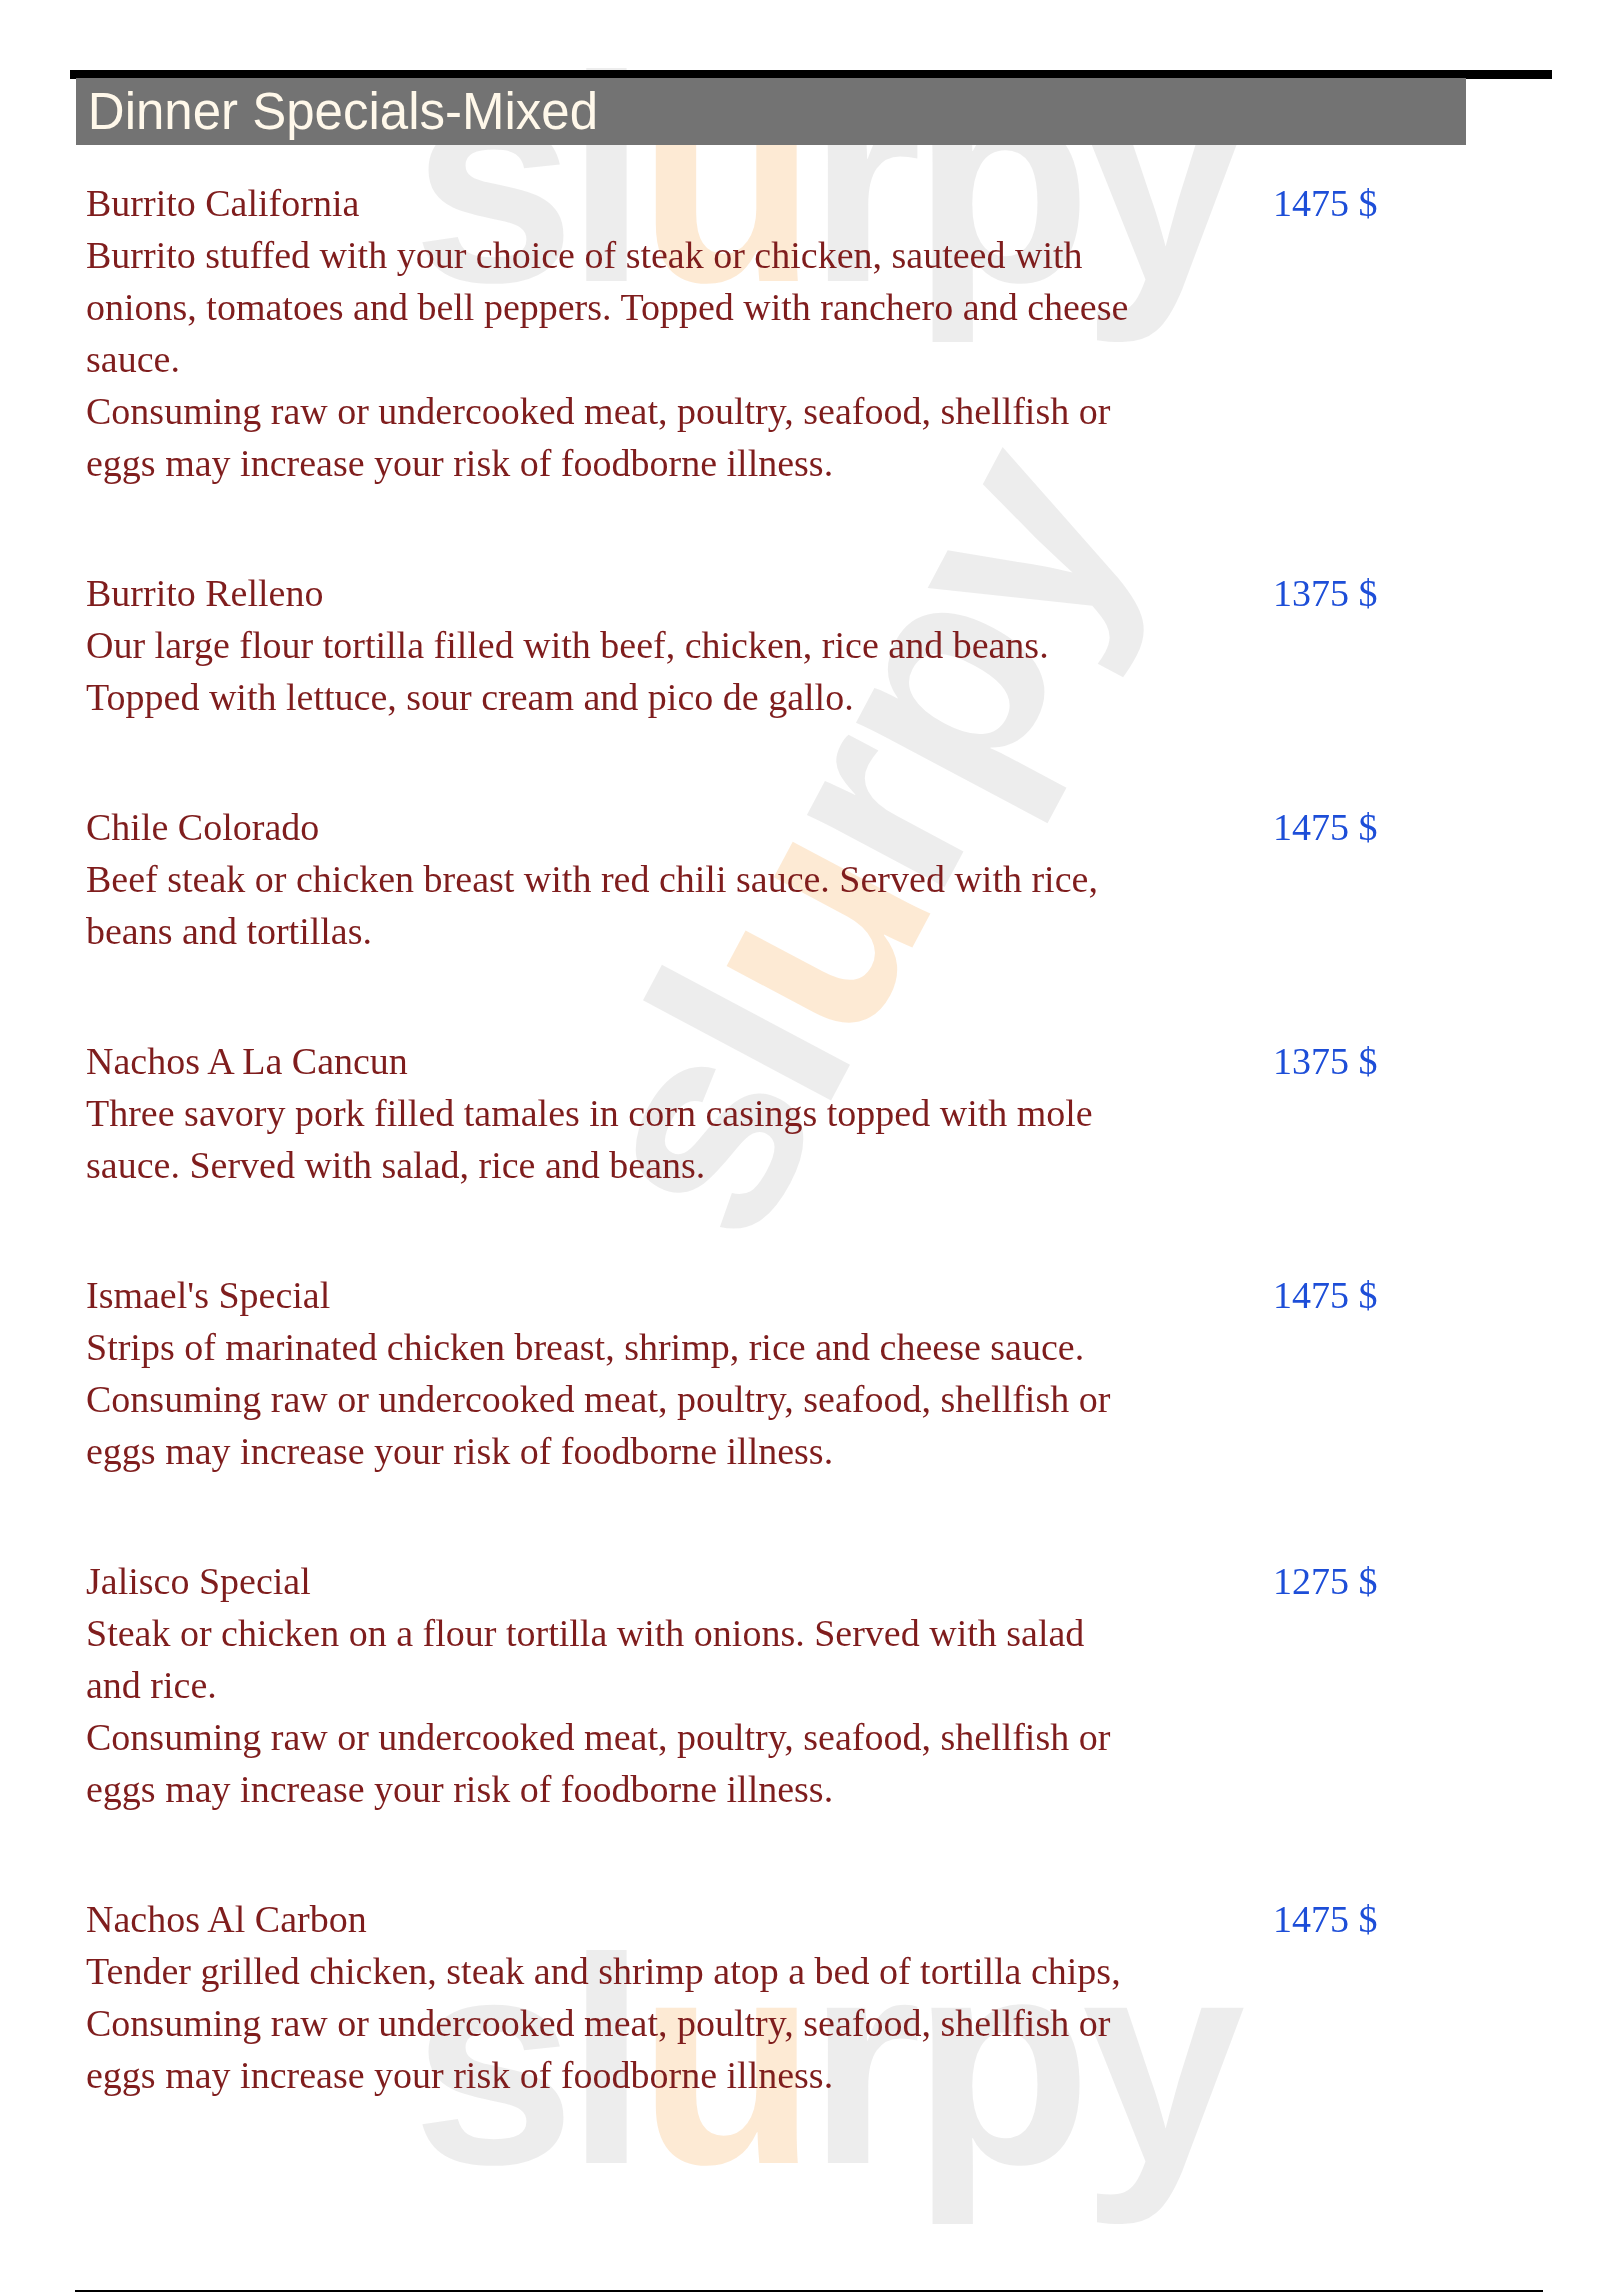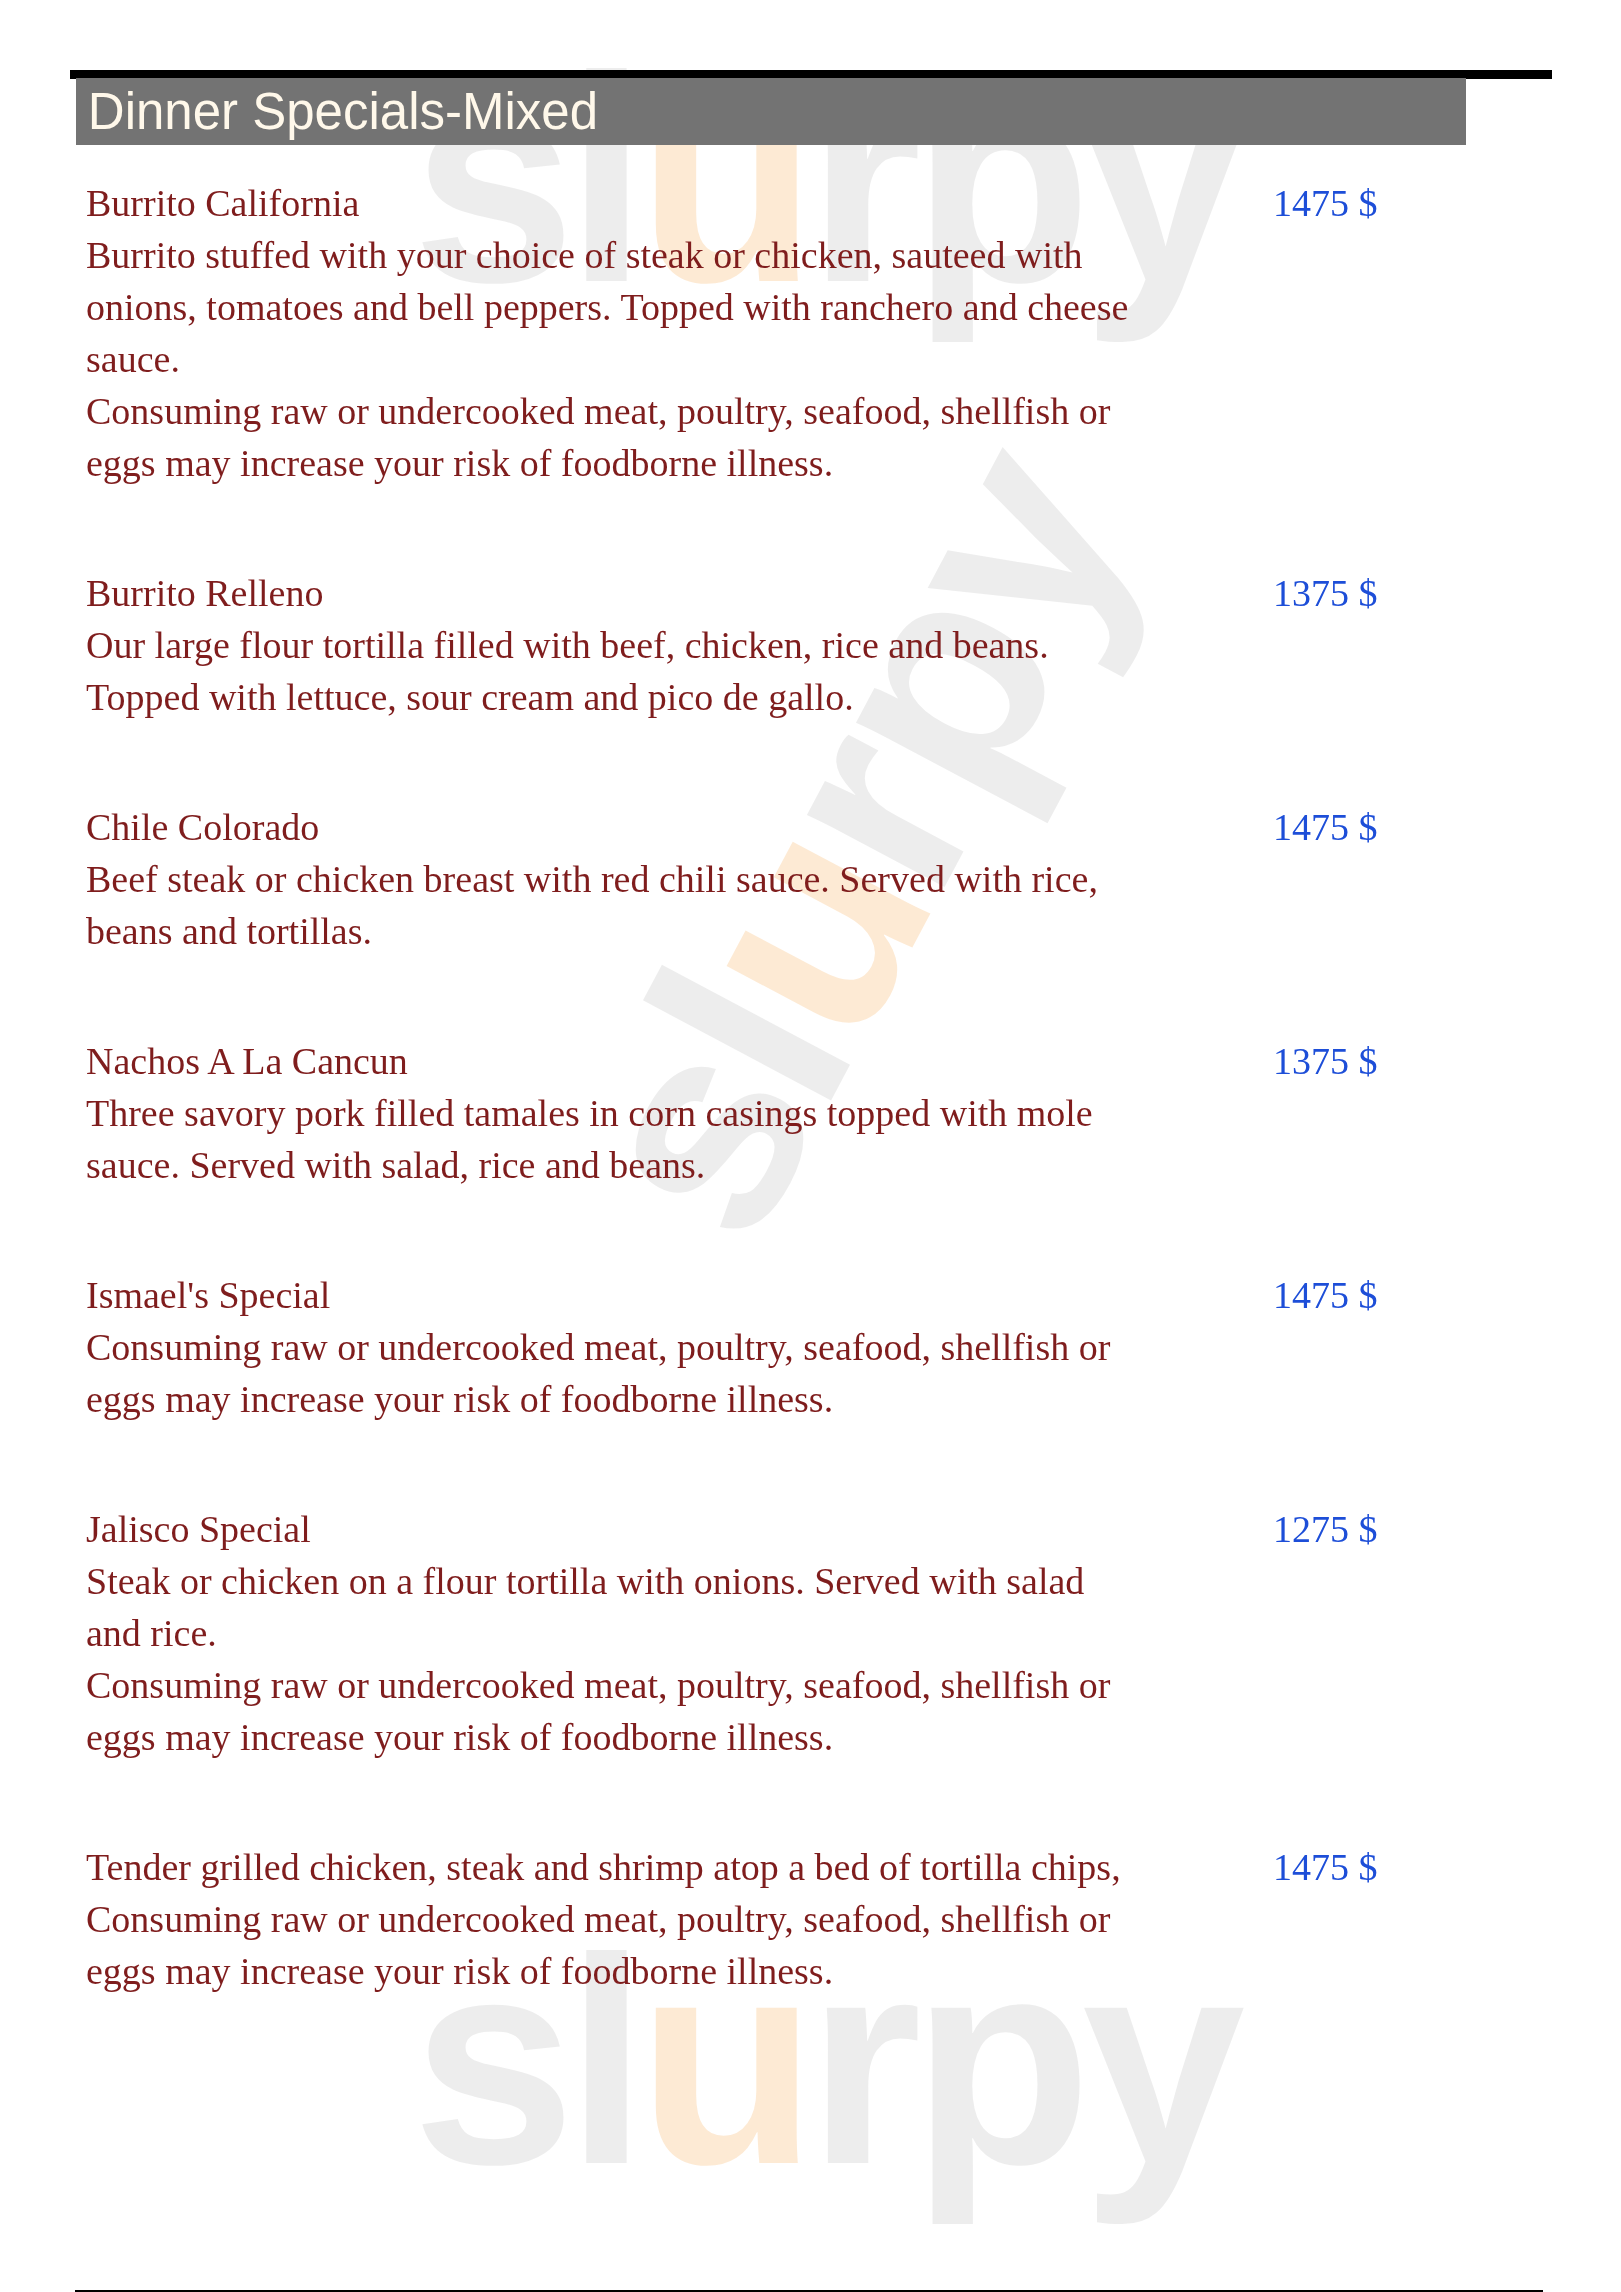--- a/index.html
+++ b/index.html
@@ -109,34 +109,36 @@
   <div class="menu-item">
     <div class="item-line item-title">Nachos A La Cancun</div>
     <div class="item-price">1375 $</div>
     <div class="item-line">Three savory pork filled tamales in corn casings topped with mole</div>
     <div class="item-line">sauce. Served with salad, rice and beans.</div>
   </div>
 
   <div class="menu-item">
     <div class="item-line item-title">Ismael's Special</div>
     <div class="item-price">1475 $</div>
+    <div class="item-line">Strips of marinated chicken breast, shrimp, rice and cheese sauce.</div>
     <div class="item-line">Consuming raw or undercooked meat, poultry, seafood, shellfish or</div>
     <div class="item-line">eggs may increase your risk of foodborne illness.</div>
   </div>
 
   <div class="menu-item">
     <div class="item-line item-title">Jalisco Special</div>
     <div class="item-price">1275 $</div>
     <div class="item-line">Steak or chicken on a flour tortilla with onions. Served with salad</div>
     <div class="item-line">and rice.</div>
     <div class="item-line">Consuming raw or undercooked meat, poultry, seafood, shellfish or</div>
     <div class="item-line">eggs may increase your risk of foodborne illness.</div>
   </div>
 
   <div class="menu-item">
+    <div class="item-line item-title">Nachos Al Carbon</div>
     <div class="item-price">1475 $</div>
     <div class="item-line">Tender grilled chicken, steak and shrimp atop a bed of tortilla chips,</div>
     <div class="item-line">Consuming raw or undercooked meat, poultry, seafood, shellfish or</div>
     <div class="item-line">eggs may increase your risk of foodborne illness.</div>
   </div>
 
 </div>
 
 <div class="bottom-rule" style="background: rgb(0, 0, 0);"></div>
 

